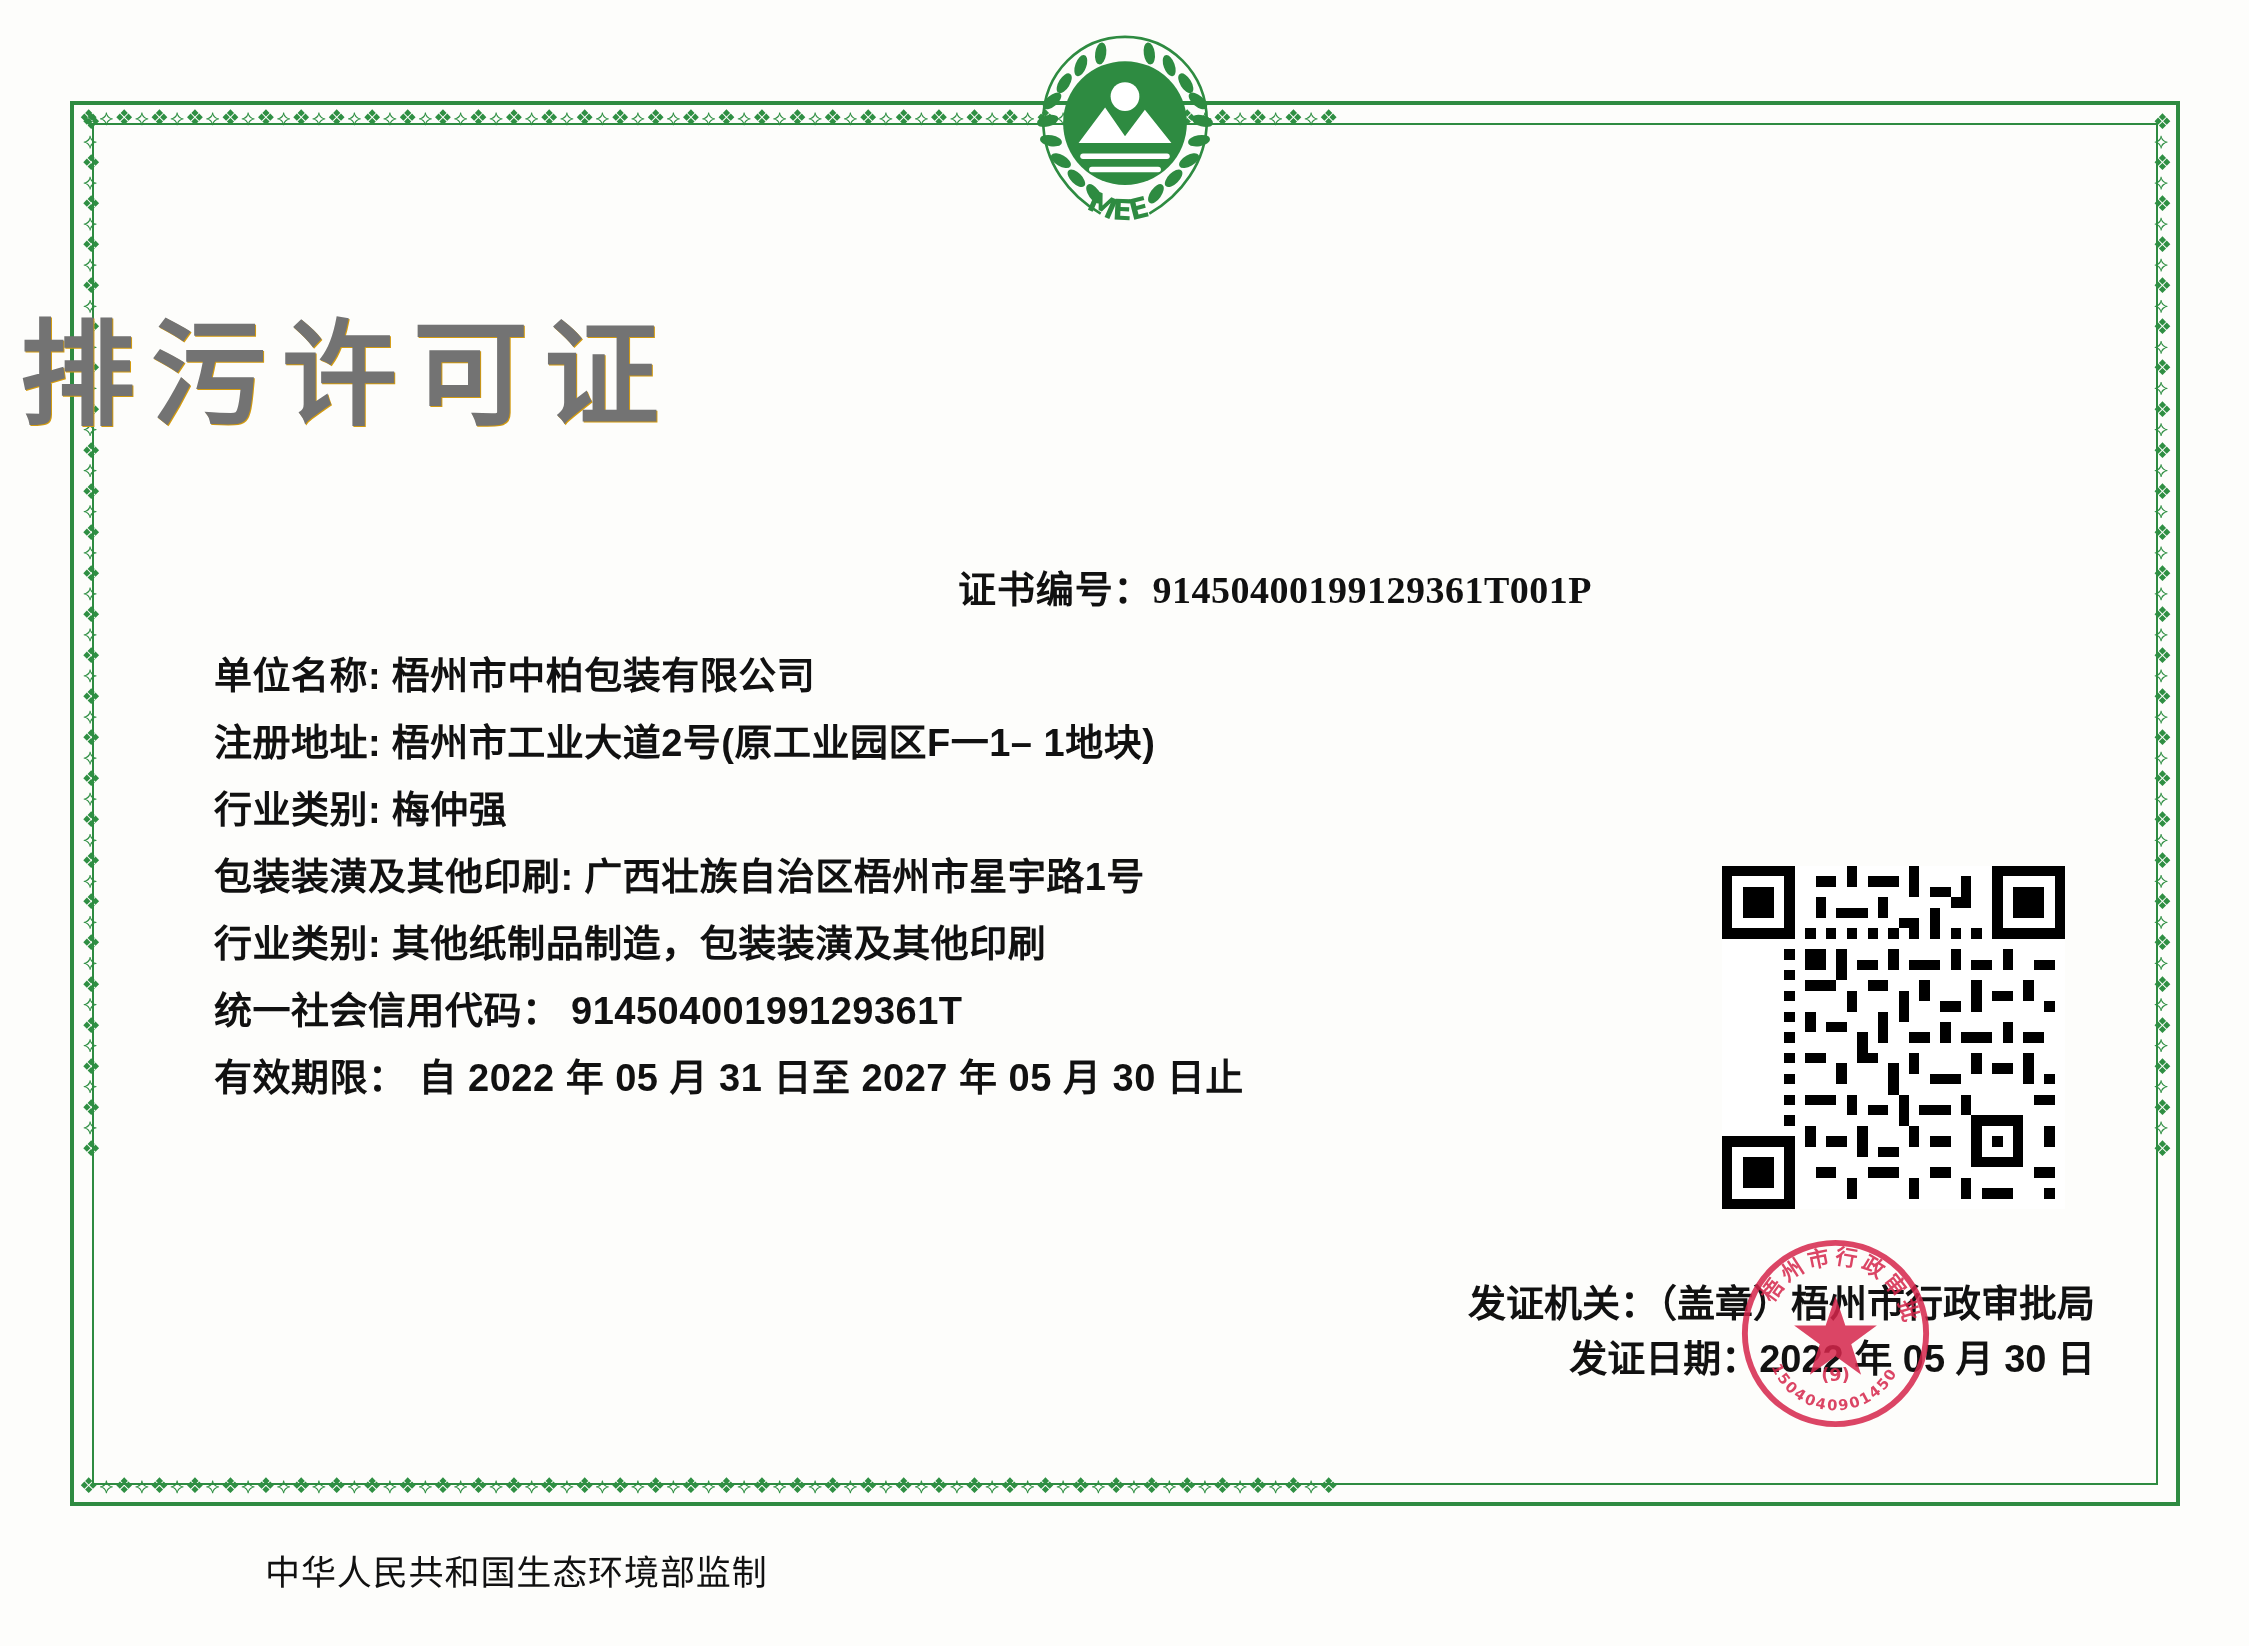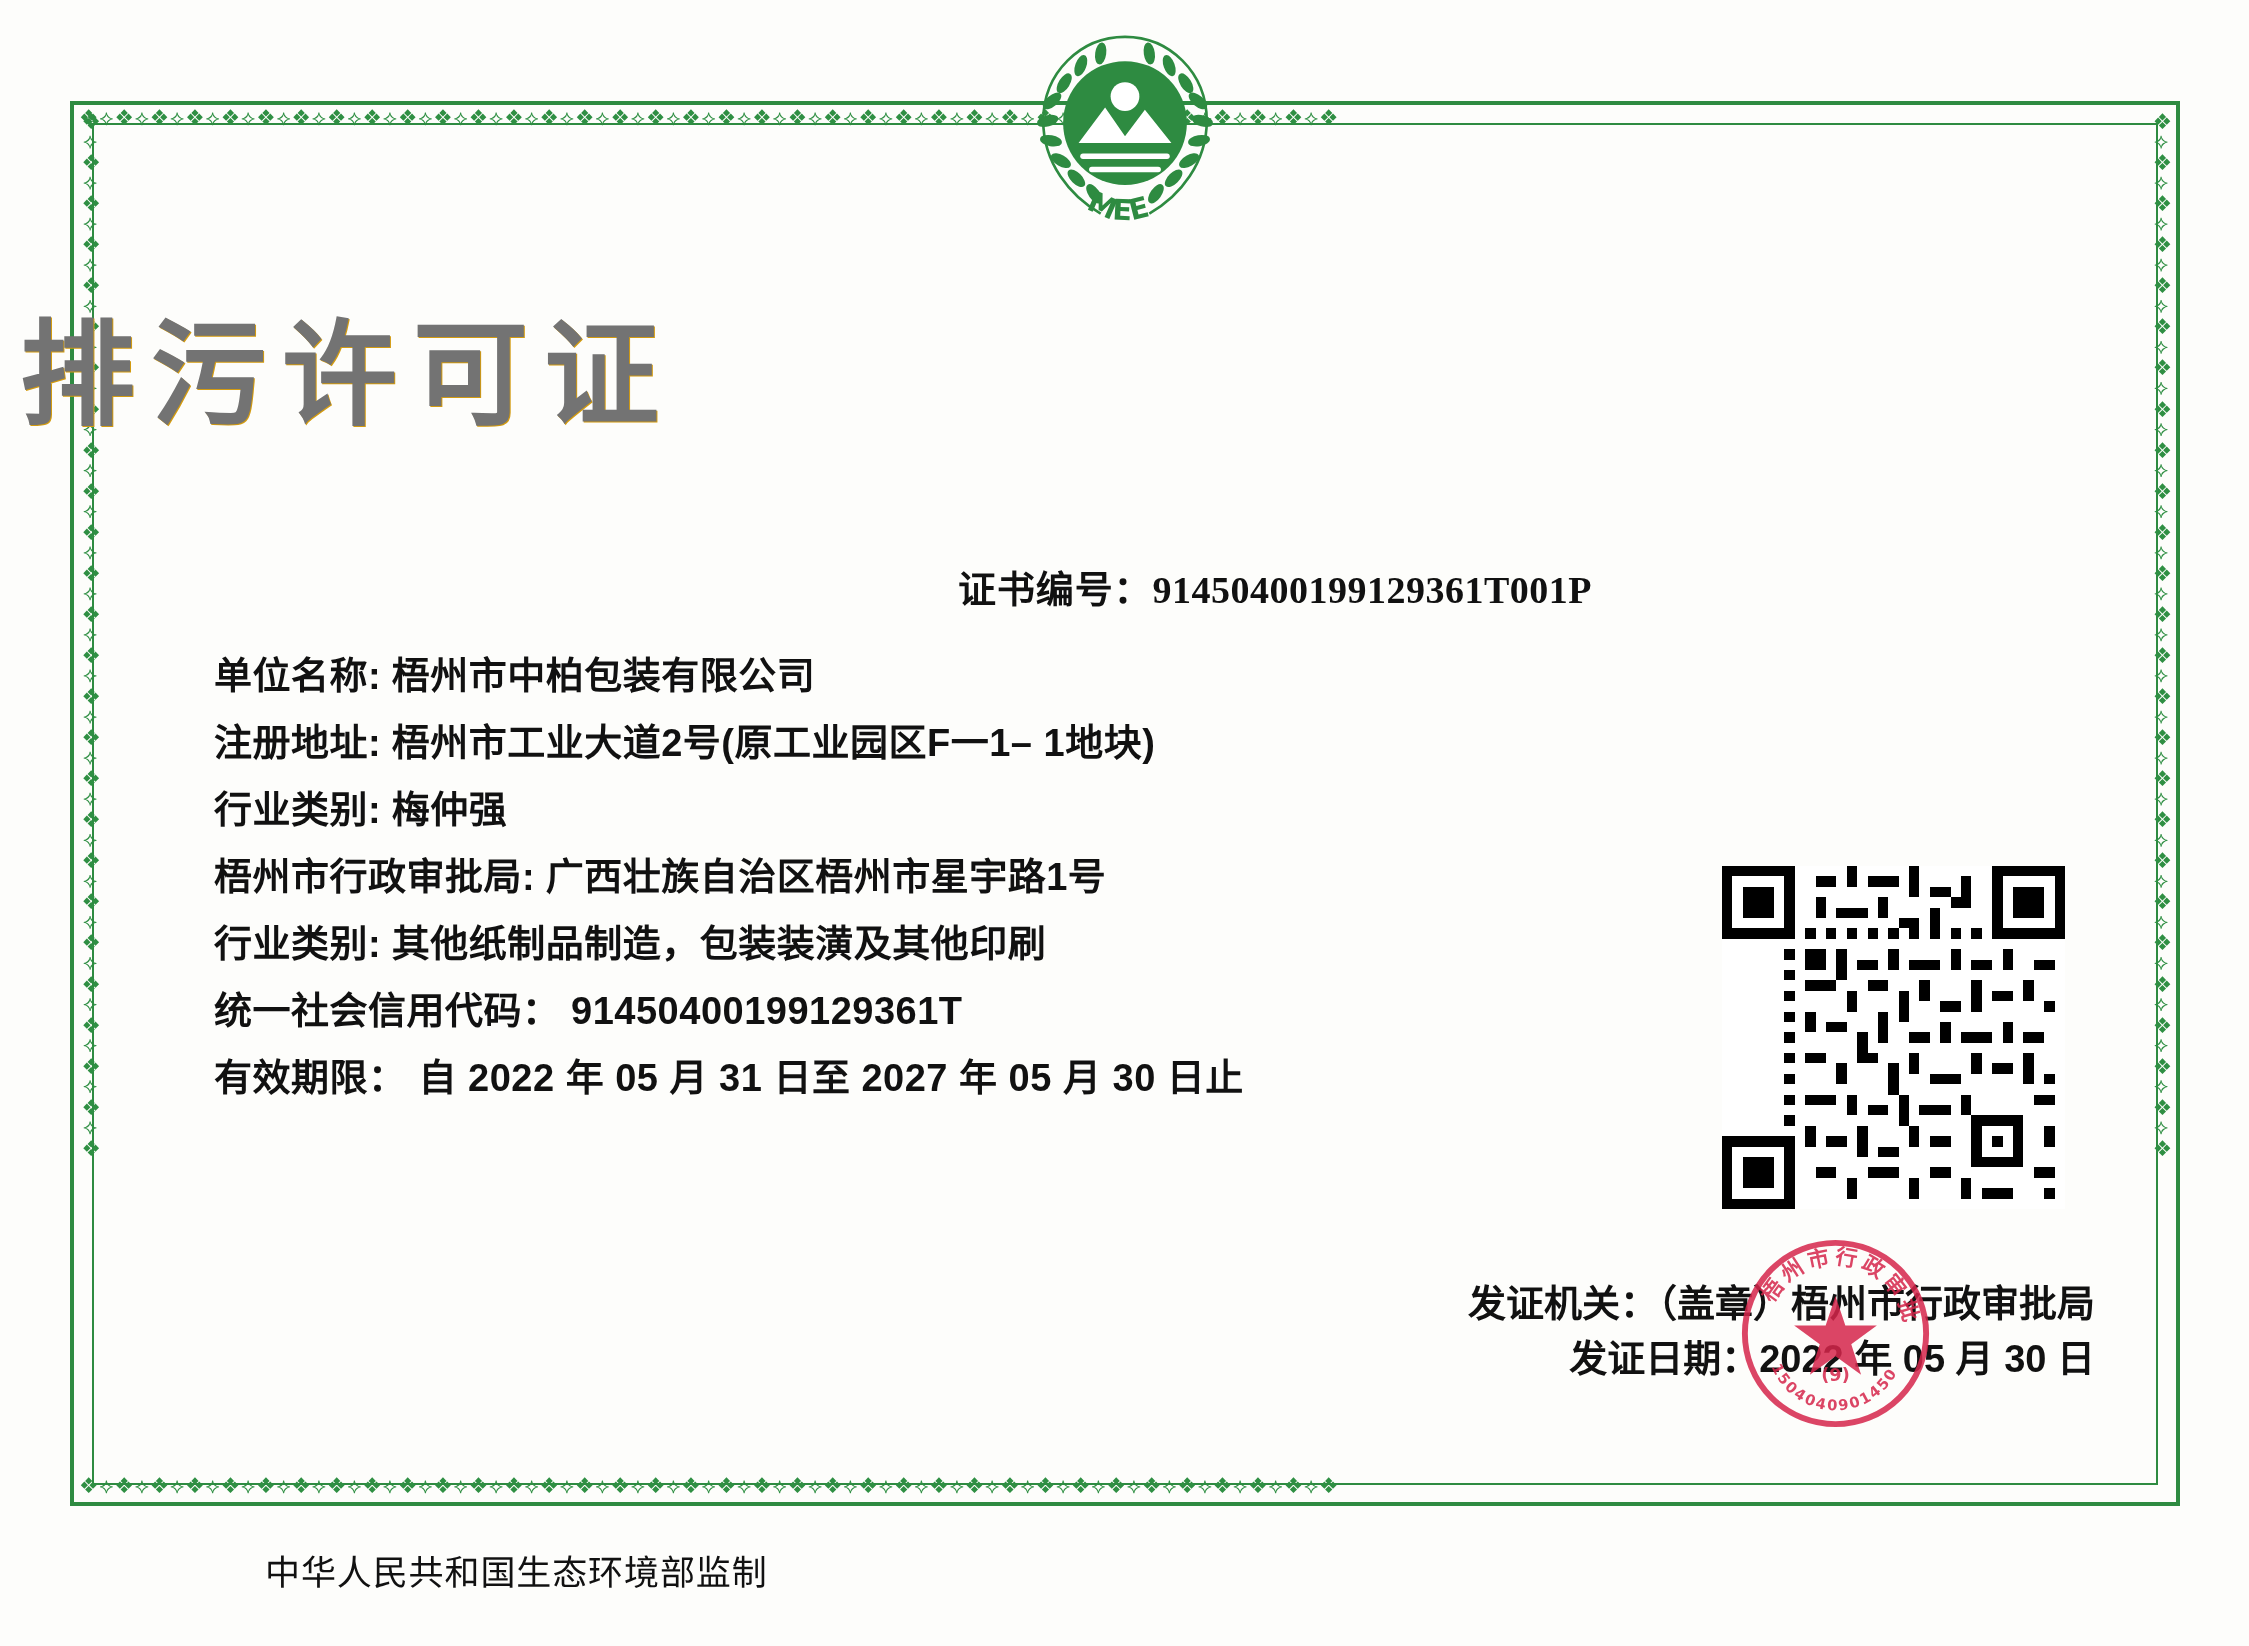--- a/index.html
+++ b/index.html
@@ -244,21 +244,21 @@
     </div>
     <div class="field-row">
       <span class="flabel">注册地址:</span>
       <span class="fvalue">梧州市工业大道2号(原工业园区F一1– 1地块)</span>
     </div>
     <div class="field-row">
       <span class="flabel">行业类别:</span>
       <span class="fvalue">梅仲强</span>
     </div>
     <div class="field-row">
-      <span class="flabel">梧州市行政审批局:</span>
+      <span class="flabel">包装装潢及其他印刷:</span>
       <span class="fvalue">广西壮族自治区梧州市星宇路1号</span>
     </div>
     <div class="field-row">
       <span class="flabel">行业类别:</span>
       <span class="fvalue">其他纸制品制造，包装装潢及其他印刷</span>
     </div>
     <div class="field-row">
       <span class="flabel">统一社会信用代码：</span>
       <span class="fvalue">91450400199129361T</span>
     </div>

